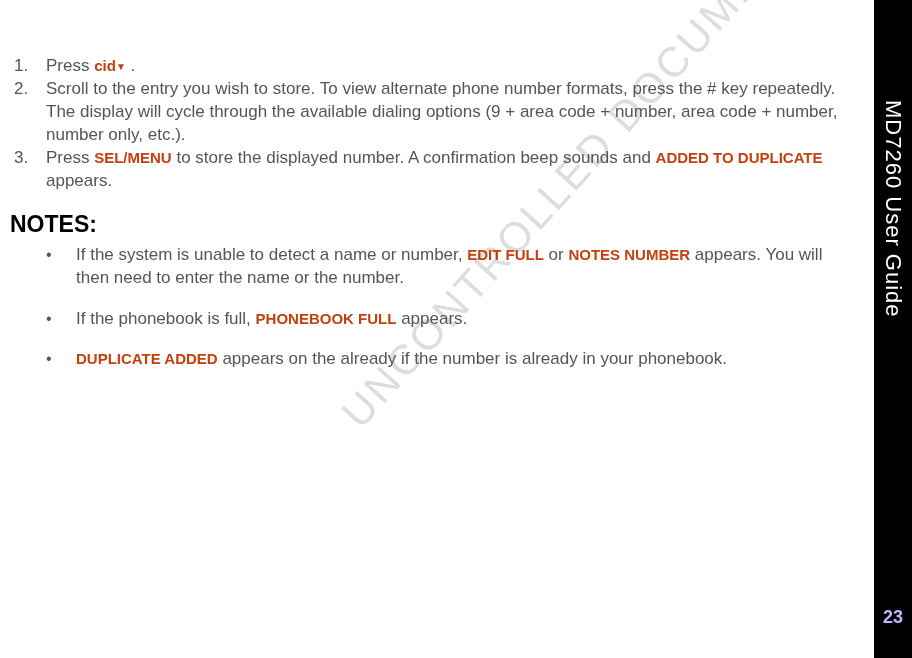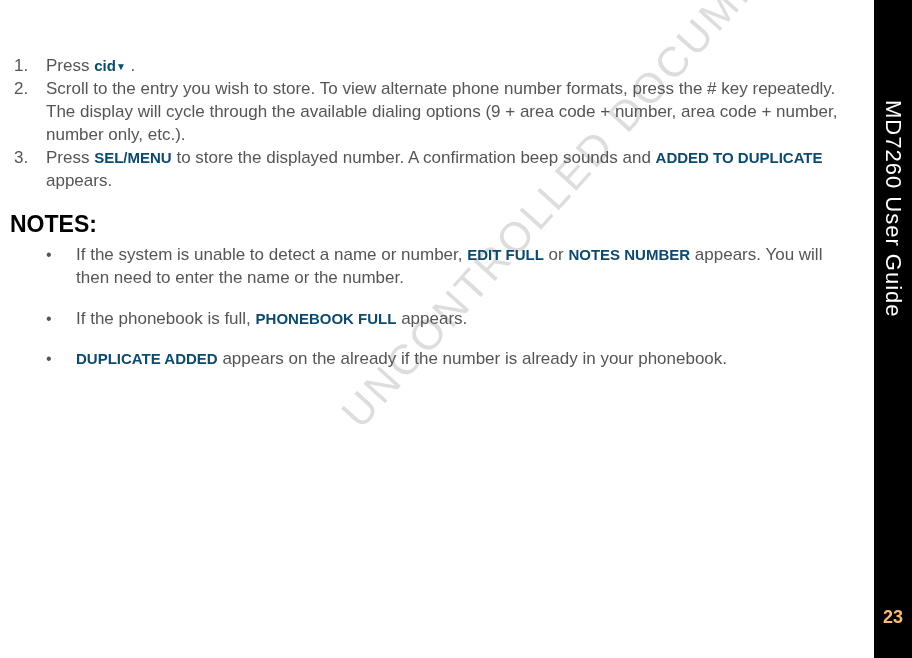--- a/index.html
+++ b/index.html
@@ -38,21 +38,21 @@
     }
     .sidebar-title {
       color: #ffffff;
       writing-mode: vertical-rl;
       text-orientation: mixed;
       font-size: 22px;
       font-weight: normal;
       letter-spacing: 1px;
     }
     .page-number {
-      color: #fdba74;
+      color: #c4b5fd;
       font-size: 18px;
       font-weight: bold;
     }
     .section-heading {
       font-size: 20px;
       font-weight: bold;
       color: #000000;
       margin-bottom: 2px;
     }
     .numbered-list {
@@ -95,21 +95,21 @@
     .bullet-marker {
       width: 30px;
       flex-shrink: 0;
       font-size: 16px;
     }
     .bullet-content {
       flex: 1;
     }
     .bold-text {
       font-weight: bold;
-      color: #0c4a6e;
+      color: #c2410c;
       font-size: 15px;
     }
     .cid-icon {
       font-size: 10px;
       vertical-align: middle;
     }
     .watermark {
       position: absolute;
       top: 150px;
       left: 240px;

